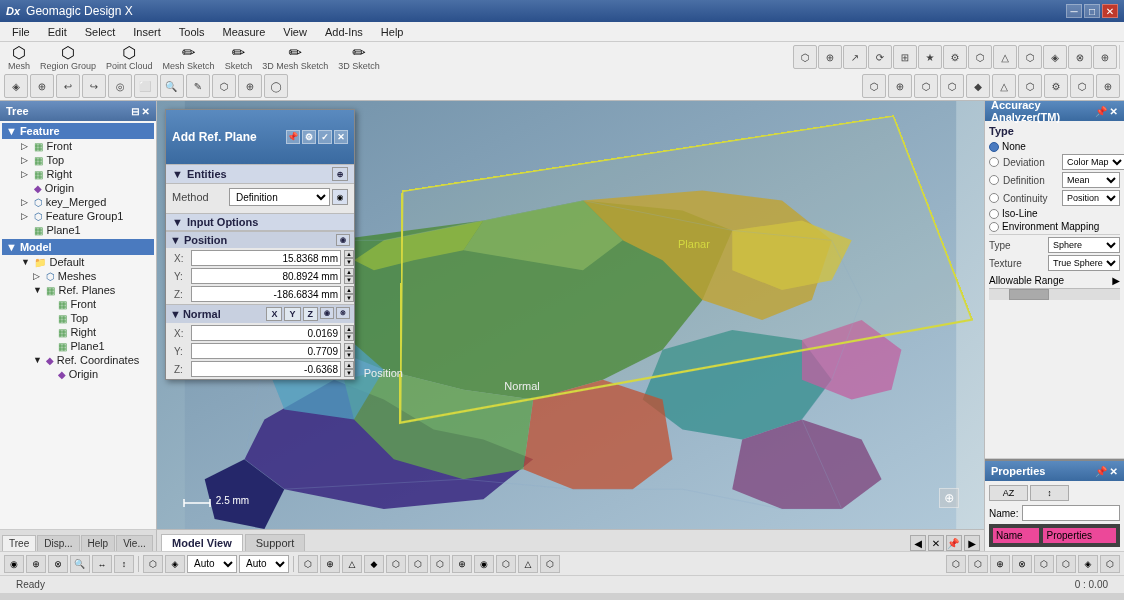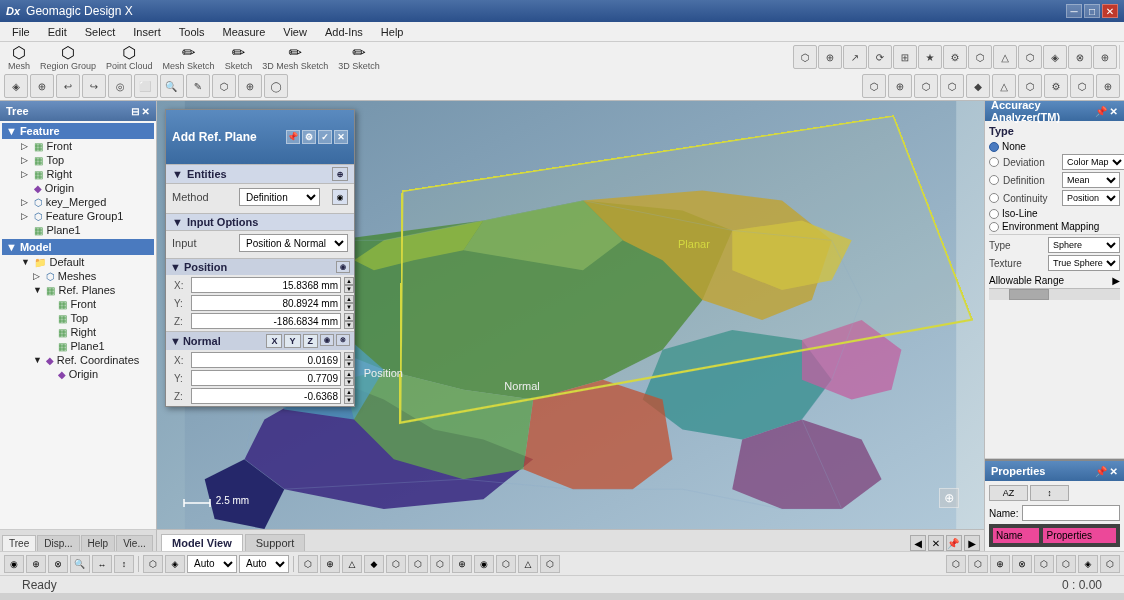--- a/index.html
+++ b/index.html
@@ -208,21 +208,21 @@
       border-top: 1px solid #bbb;
       border-bottom: 1px solid #bbb;
       cursor: pointer;
     }
     .section-content { padding: 4px 6px; }
     .form-row {
       display: flex;
       align-items: center;
       margin-bottom: 3px;
       font-size: 11px;
-      gap: 12px;
+      gap: 2px;
     }
     .form-label { color: #444; min-width: 55px; }
     .form-select {
       flex: 1;
       height: 18px;
       font-size: 10px;
       background: white;
       border: 1px solid #999;
       padding: 0 2px;
     }
@@ -384,22 +384,22 @@
       display: flex; align-items: center; justify-content: center;
     }
 
     
     .status-bar {
       height: 18px;
       background: #e8e8e8;
       border-top: 1px solid #ccc;
       display: flex;
       align-items: center;
-      padding: 0 22px;
-      font-size: 12px;
+      padding: 0 16px;
+      font-size: 10px;
       color: #444;
       gap: 8px;
     }
 
     
     .bottom-toolbar {
       height: 24px;
       background: #e8e8e8;
       border-top: 1px solid #ccc;
       display: flex;
@@ -798,28 +798,20 @@
             </select>
             <div style="width:16px;height:16px;background:#d8e0f0;border:1px solid #999;font-size:8px;display:flex;align-items:center;justify-content:center;cursor:pointer;">◉</div>
           </div>
         </div>
 
         <div class="section-header">
           <span>▼</span>
           <span>Input Options</span>
         </div>
 
-        <div style="padding:3px 6px;">
-          <div class="form-row">
-            <span class="form-label">Input</span>
-            <select class="form-select">
-              <option>Position &amp; Normal</option>
-            </select>
-          </div>
-        </div>
 
         <div class="sub-section-header">
           <span>▼</span>
           <span>Position</span>
           <div style="margin-left:auto;display:flex;gap:2px;">
             <div style="width:14px;height:12px;background:#d0d8e8;border:1px solid #999;font-size:7px;display:flex;align-items:center;justify-content:center;cursor:pointer;">◉</div>
           </div>
         </div>
 
         <div>

